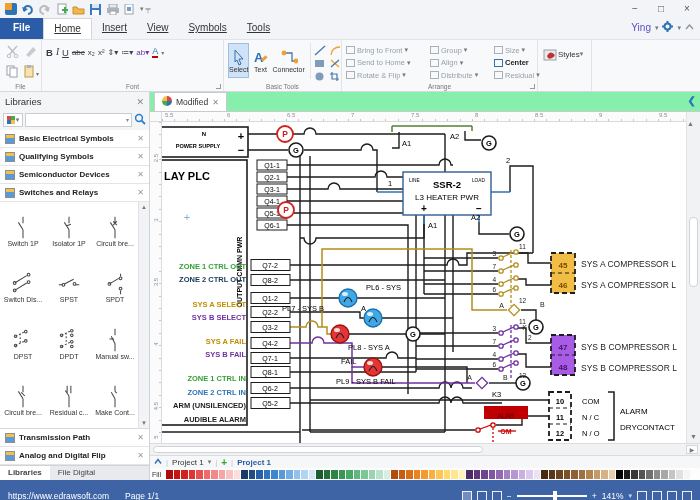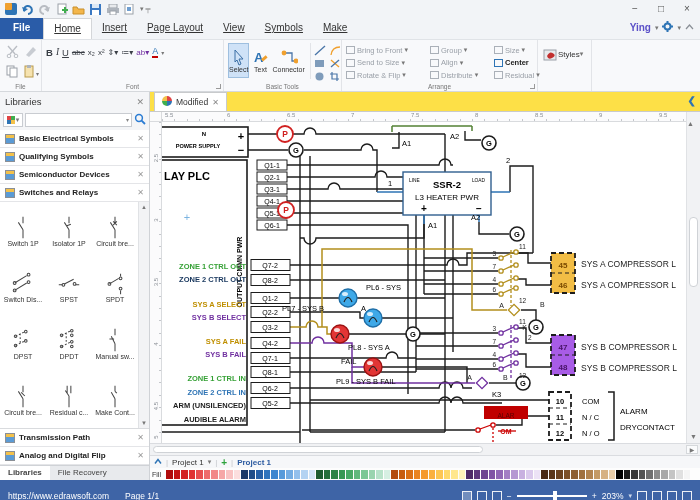--- a/index.html
+++ b/index.html
@@ -13,21 +13,21 @@
   .title-center { position:absolute; left:0; right:0; text-align:center; font-size:10px; color:#444; pointer-events:none; }
   .winbtns { margin-left:auto; display:flex; }
   .winbtn { width:26px; height:16px; text-align:center; font-size:10px; color:#555; line-height:16px; }
 
   
   .menurow { height:22px; display:flex; align-items:flex-end; background:#f2f4f7; border-bottom:1px solid #e0e3e7; position:relative; }
   .tab-file { background:#2a5ca8; color:#fff; font-size:10px; font-weight:bold; padding:4px 13px 4px 13px; height:21px; }
   .mtab { font-size:10px; color:#333; padding:4px 10px; height:21px;text-decoration:underline; }
   .mtab.active { background:#fff; border:1px solid #d4d6d9; border-bottom:none; }
   .user-area { position:absolute; right:6px; top:3px; display:flex; align-items:center; gap:4px; font-size:10px; }
-  .user-name { color:#5b50c8; font-weight:bold; }
+  .user-name { color:#5b50c8; font-weight:normal; }
   .tiny-caret { font-size:7px; color:#777; }
 
   
   .ribbon { height:52px; background:#f8f9fb; border-bottom:1px solid #d5d8dc; display:flex; }
   .rgroup { position:relative; border-right:1px solid #e2e4e8; padding:3px 4px 12px 4px; }
   .glabel { position:absolute; bottom:1px; left:0; right:0; text-align:center; font-size:6.5px; color:#777; }
   .launcher { position:absolute; bottom:2px; right:2px; width:5px; height:5px; border-right:1px solid #999; border-bottom:1px solid #999; }
   .g-file { width:42px; }
   .frow { display:flex; gap:5px; padding:1px 2px; }
   .g-font { width:182px; }
@@ -79,21 +79,21 @@
   .symcell .cap { font-size:7px; color:#333; white-space:nowrap; }
   .symscroll { width:11px; background:#f2f3f5; border-left:1px solid #e0e2e5; display:flex; flex-direction:column; font-size:6px; color:#777; }
   .symscroll .sa { height:10px; text-align:center; line-height:10px; }
   .symscroll .sp { flex:1; }
   .sb-tabs { height:15px; display:flex; background:#e8eaed; border-top:1px solid #cfd2d6; }
   .sb-tab { font-size:8px; color:#444; padding:2px 8px; }
   .sb-tab.active { background:#fff; font-weight:bold; }
 
   
   .canvascol { flex:1; display:flex; flex-direction:column; background:#eceef1; }
-  .tabbar { height:20px; background:#fde047; border-bottom:1px solid #c8cacc; display:flex; align-items:flex-end; position:relative; }
+  .tabbar { height:20px; background:#86efac; border-bottom:1px solid #c8cacc; display:flex; align-items:flex-end; position:relative; }
   .doctab { height:19px; background:#fff; border:1px solid #c8cacc; border-bottom:none; display:flex; align-items:center; gap:4px; padding:0 7px; margin-left:4px; font-size:8.5px; color:#333; }
   .doctab .x { color:#888; font-size:8px; }
   .collapse-arrow { position:absolute; right:4px; top:3px; color:#2e74b5; font-size:10px; font-weight:bold; }
   .canvaswrap { position:relative; height:331px; background:#fff; }
   .corner { position:absolute; left:0; top:0; width:12px; height:10px; background:#fafafa; border-right:1px solid #d9dbde; border-bottom:1px solid #d9dbde; }
   .hruler { position:absolute; left:12px; top:0; right:14px; height:10px; background:#fbfbfc; border-bottom:1px solid #d9dbde;
             background-image:repeating-linear-gradient(to right,#c4c7cb 0 1px,transparent 1px 12.4px); background-size:100% 3px; background-position:0 7px; background-repeat:no-repeat; }
   .hruler span { position:absolute; top:0; font-size:6px; color:#8a8f96; }
   .vruler { position:absolute; left:0; top:10px; width:12px; bottom:0; background:#fbfbfc; border-right:1px solid #d9dbde;
             background-image:repeating-linear-gradient(to bottom,#c4c7cb 0 1px,transparent 1px 12.4px); background-size:3px 100%; background-position:9px 0; background-repeat:no-repeat; }
@@ -193,24 +193,23 @@
       <span class="winbtn">−</span>
       <span class="winbtn">□</span>
       <span class="winbtn">×</span>
     </div>
   </div>
 
   <div class="menurow">
     <div class="tab-file">File</div>
     <div class="mtab active">Home</div>
     <div class="mtab">Insert</div>
-    <div class="mtab">Page Layout</div>
     <div class="mtab">View</div>
     <div class="mtab">Symbols</div>
-    <div class="mtab">Make</div>
+    <div class="mtab">Tools</div>
     <div class="user-area">
       <span class="user-name">Ying</span>
       <span class="tiny-caret">▾</span>
       <span><svg width="11" height="11">
             <circle cx="5.5" cy="5.5" r="3" fill="none" stroke="#2e74b5" stroke-width="2"></circle>
             <g stroke="#2e74b5" stroke-width="2">
               <line x1="5.5" y1="0" x2="5.5" y2="2"></line>
               <line x1="5.5" y1="9" x2="5.5" y2="11"></line>
               <line x1="0" y1="5.5" x2="2" y2="5.5"></line>
               <line x1="9" y1="5.5" x2="11" y2="5.5"></line>
@@ -332,21 +331,21 @@
             <span>Group</span>
             <span class="tiny-caret">▾</span>
           </div>
         <div class="arrbtn">
             <span class="aic"></span>
             <span>Size</span>
             <span class="tiny-caret">▾</span>
           </div>
         <div class="arrbtn">
             <span class="aic"></span>
-            <span>Send to Size</span>
+            <span>Send to Home</span>
             <span class="tiny-caret">▾</span>
           </div>
         <div class="arrbtn">
             <span class="aic"></span>
             <span>Align</span>
             <span class="tiny-caret">▾</span>
           </div>
         <div class="arrbtn on">
             <span class="aic blue"></span>
             <span>Center</span>
@@ -565,21 +564,21 @@
         <span class="clabel">Transmission Path</span>
         <span class="x">✕</span>
       </div>
       <div class="cat">
         <span class="cic"></span>
         <span class="clabel">Analog and Digital Flip</span>
         <span class="x">✕</span>
       </div>
       <div class="sb-tabs">
         <span class="sb-tab active">Libraries</span>
-        <span class="sb-tab">File Recovery</span>
+        <span class="sb-tab">File Digital</span>
       </div>
     </div>
 
     <div class="canvascol">
       <div class="tabbar">
         <div class="doctab">
           <span><svg width="10" height="10">
                 <path d="M5,5 L5,0 A5,5 0 0 1 10,5 Z" fill="#e04444"></path>
                 <path d="M5,5 L10,5 A5,5 0 0 1 5,10 Z" fill="#2e74b5"></path>
                 <path d="M5,5 L5,10 A5,5 0 0 1 0,5 Z" fill="#3fae4e"></path>
@@ -1009,21 +1008,21 @@
     <span class="sb-page">Page 1/1</span>
     <div class="sb-right">
       <span class="vic pressed"></span>
       <span class="vic"></span>
       <span class="vic"></span>
       <span>−</span>
       <span class="zslider">
           <span class="zthumb"></span>
         </span>
       <span>+</span>
-      <span class="zpct">203%</span>
+      <span class="zpct">141%</span>
       <span class="tiny-caret" style="color:#cdd8ea">▾</span>
       <span class="vic"></span>
       <span class="vic"></span>
       <span class="vic"></span>
       <span class="vic"></span>
     </div>
   </div>
 
 </div>
 

